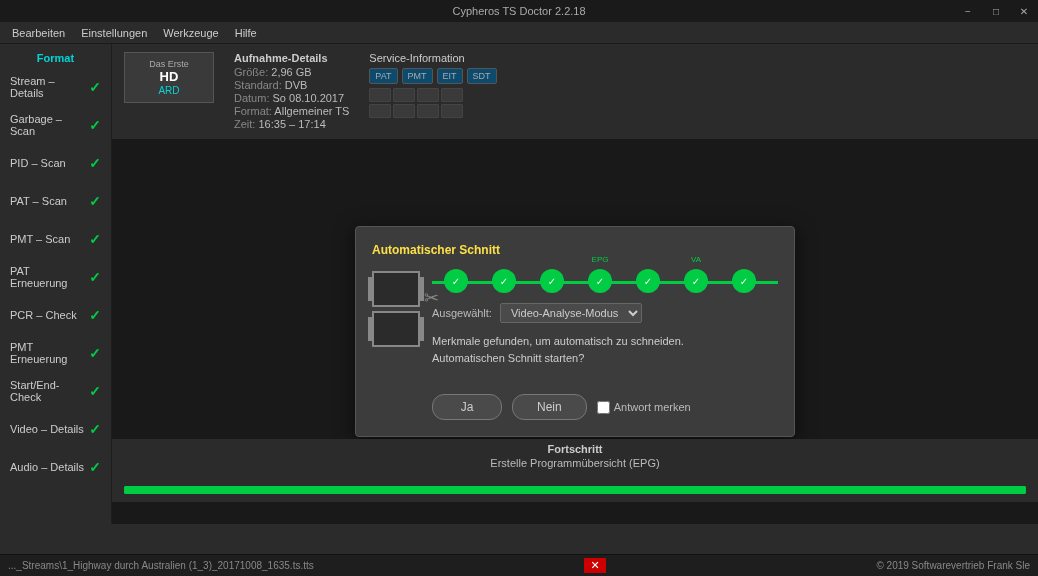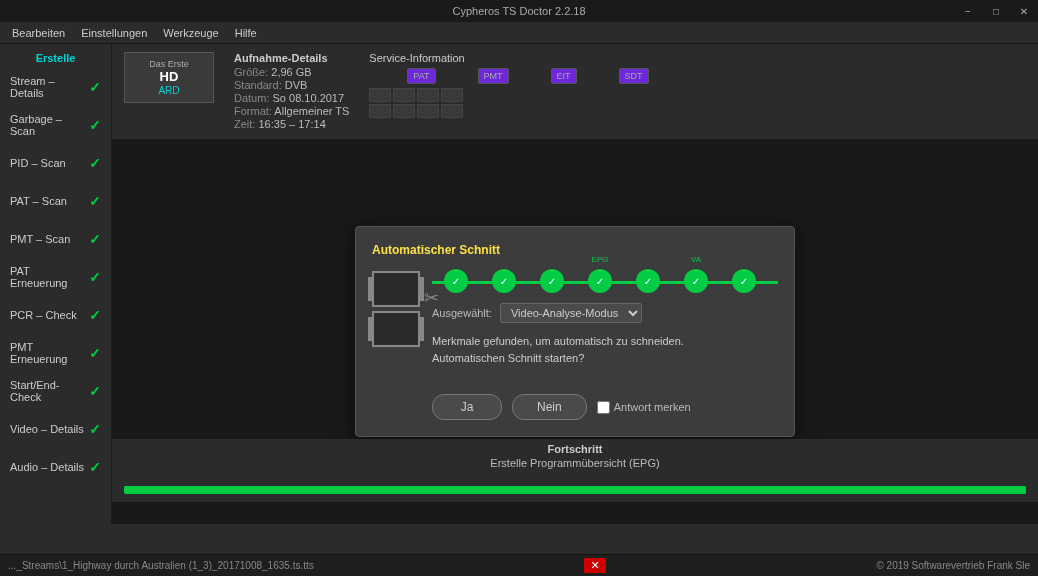--- a/index.html
+++ b/index.html
@@ -160,27 +160,26 @@
       color: #ccc;
       margin-bottom: 4px;
       font-size: 11px;
     }
     .service-badges {
       display: flex;
       gap: 4px;
       margin-bottom: 4px;
     }
     .service-badge {
-      background: #6d28d9;
+      background: #0c4a6e;
       border: 1px solid #555;
       padding: 2px 5px;
       font-size: 9px;
       color: #aaa;
       border-radius: 2px;
-      margin-left: 38px;
     }
     .service-grid {
       display: grid;
       grid-template-columns: repeat(4, 22px);
       gap: 2px;
     }
     .service-cell {
       background: #3a3a3a;
       border: 1px solid #444;
       height: 14px;
@@ -487,21 +486,21 @@
 <div id="menu-bar">
   <span>Bearbeiten</span>
   <span>Einstellungen</span>
   <span>Werkzeuge</span>
   <span>Hilfe</span>
 </div>
 
 <div id="main-layout">
 
   <div id="sidebar">
-    <div class="sidebar-section-title">Erstelle</div>
+    <div class="sidebar-section-title">Format</div>
     <div class="sidebar-item">
       <span class="item-label">Stream – Details</span>
       <span class="check-icon">✓</span>
     </div>
     <div class="sidebar-item">
       <span class="item-label">Garbage – Scan</span>
       <span class="check-icon">✓</span>
     </div>
     <div class="sidebar-item">
       <span class="item-label">PID – Scan</span>

